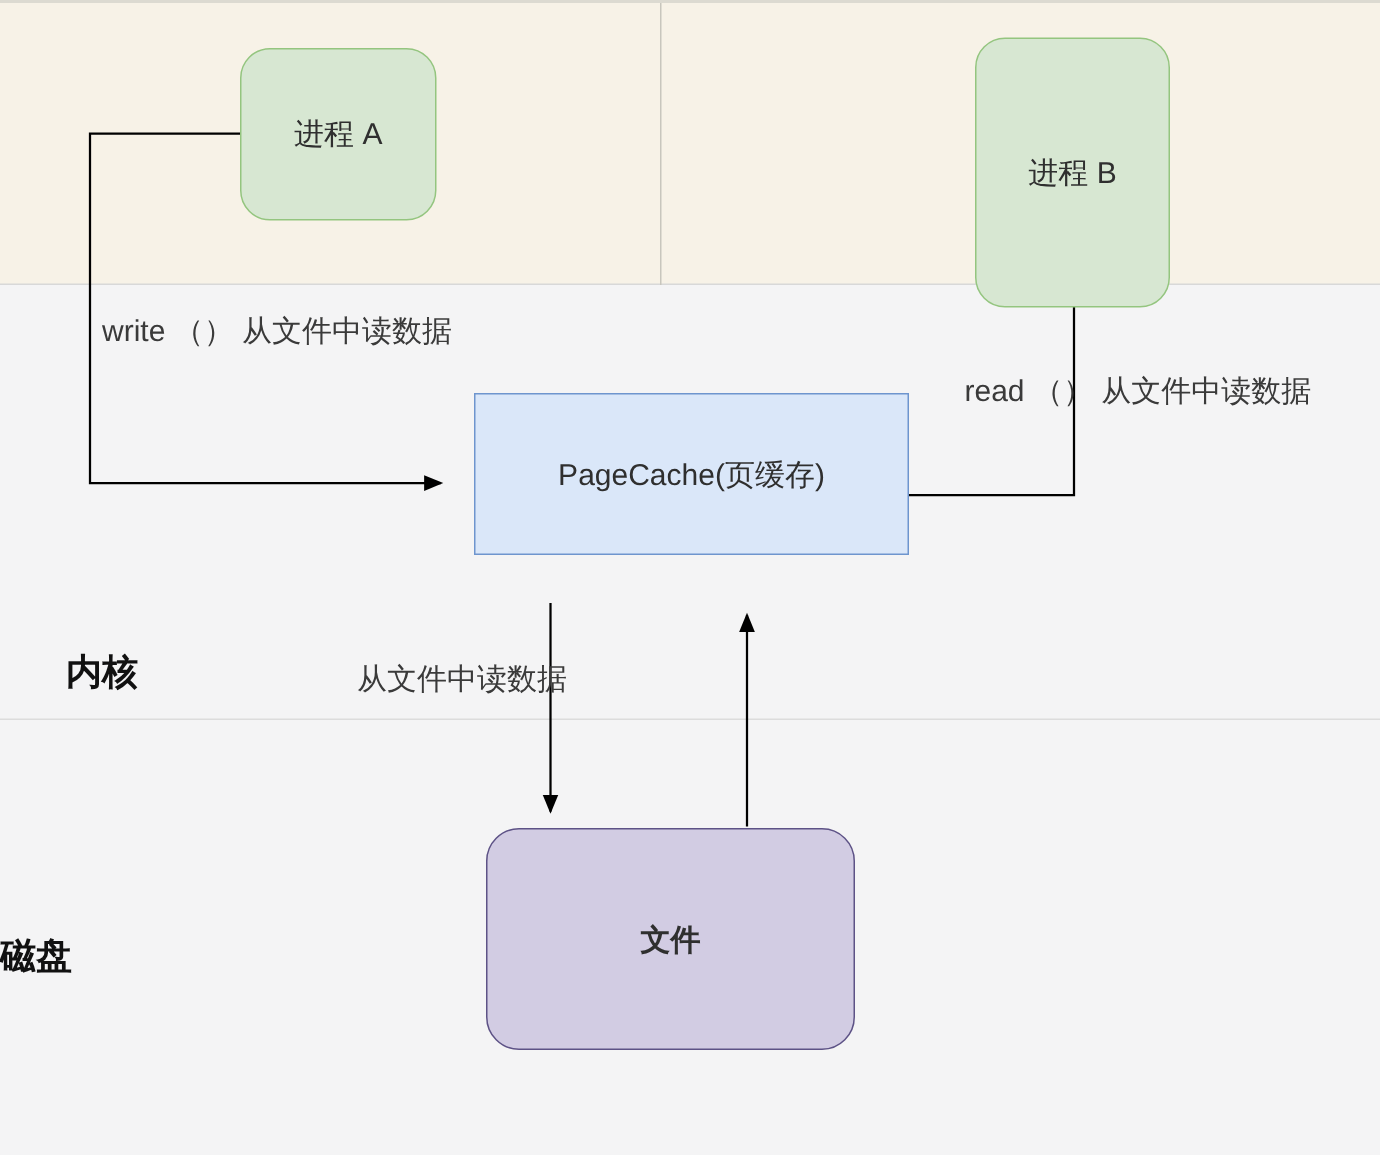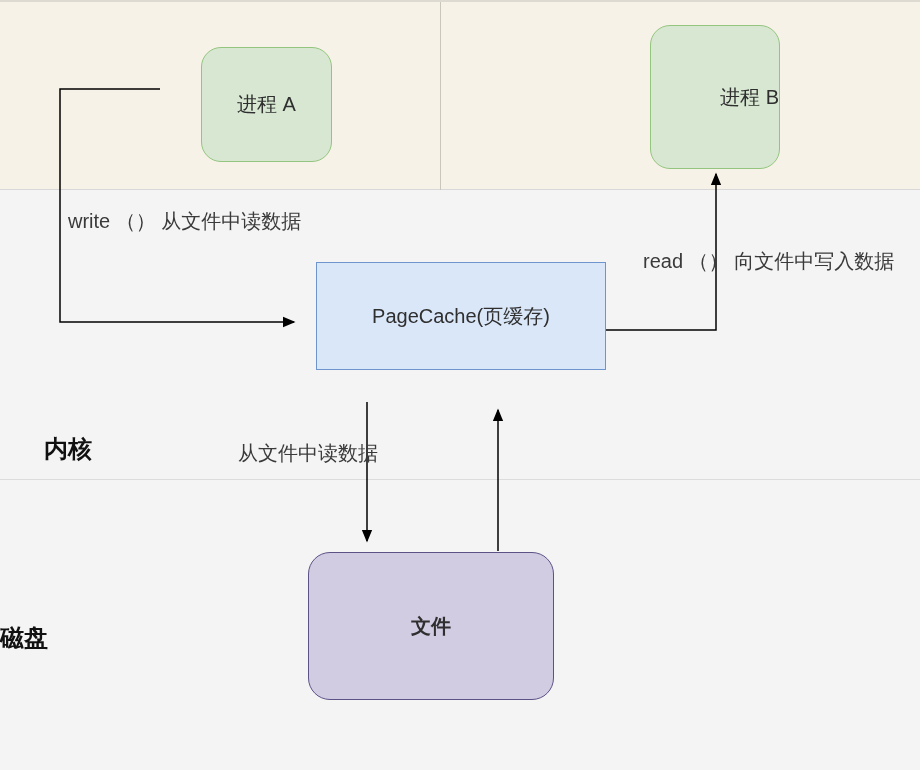--- a/index.html
+++ b/index.html
@@ -70,30 +70,30 @@
     justify-content: center;
     font-size: 20px;
     color: #2f2f2f;
     white-space: nowrap;
   }
   .process {
     background: var(--process-fill, #d7e7d2);
     border: 1px solid var(--process-border, #94c57f);
     border-radius: 20px;
   }
-  .process-a { left: 160px; top: 47px; width: 131px; height: 115px; margin-left: 41px; }
-  .process-b { left: 650px; top: 25px; width: 130px; height: 144px; justify-content: flex-end; }
+  .process-a { left: 160px; top: 32px; width: 131px; height: 115px; }
+  .process-b { left: 650px; top: 25px; width: 130px; height: 180px; }
   .page-cache {
     left: 316px; top: 262px; width: 290px; height: 108px;
     background: var(--cache-fill, #dae7f9);
     border: 1px solid var(--cache-border, #6e95ce);
     font-weight: normal;
   }
   .file {
-    left: 308px; top: 552px; width: 246px; height: 148px;
+    left: 324px; top: 552px; width: 246px; height: 148px;
     background: var(--file-fill, #d2cce3);
     border: 1px solid var(--file-border, #5d5286);
     border-radius: 22px;
     font-weight: bold;
   }
 
   
   .edge-label {
     position: absolute;
     font-size: 20px;
@@ -151,19 +151,19 @@
     <span>进程 B</span>
   </div>
   <div class="node page-cache">
     <span>PageCache(页缓存)</span>
   </div>
   <div class="node file">
     <span>文件</span>
   </div>
 
   <div class="edge-label write-label">write （） 从文件中读数据</div>
-  <div class="edge-label read-label">read （） 向文件中写入数据</div>
+  <div class="edge-label read-label">read （） 从文件中读数据</div>
   <div class="edge-label persist-label">从文件中读数据</div>
 
   <div class="section-label kernel-label">内核</div>
   <div class="section-label disk-label">磁盘</div>
 
 </div>
 
 </body></html>

